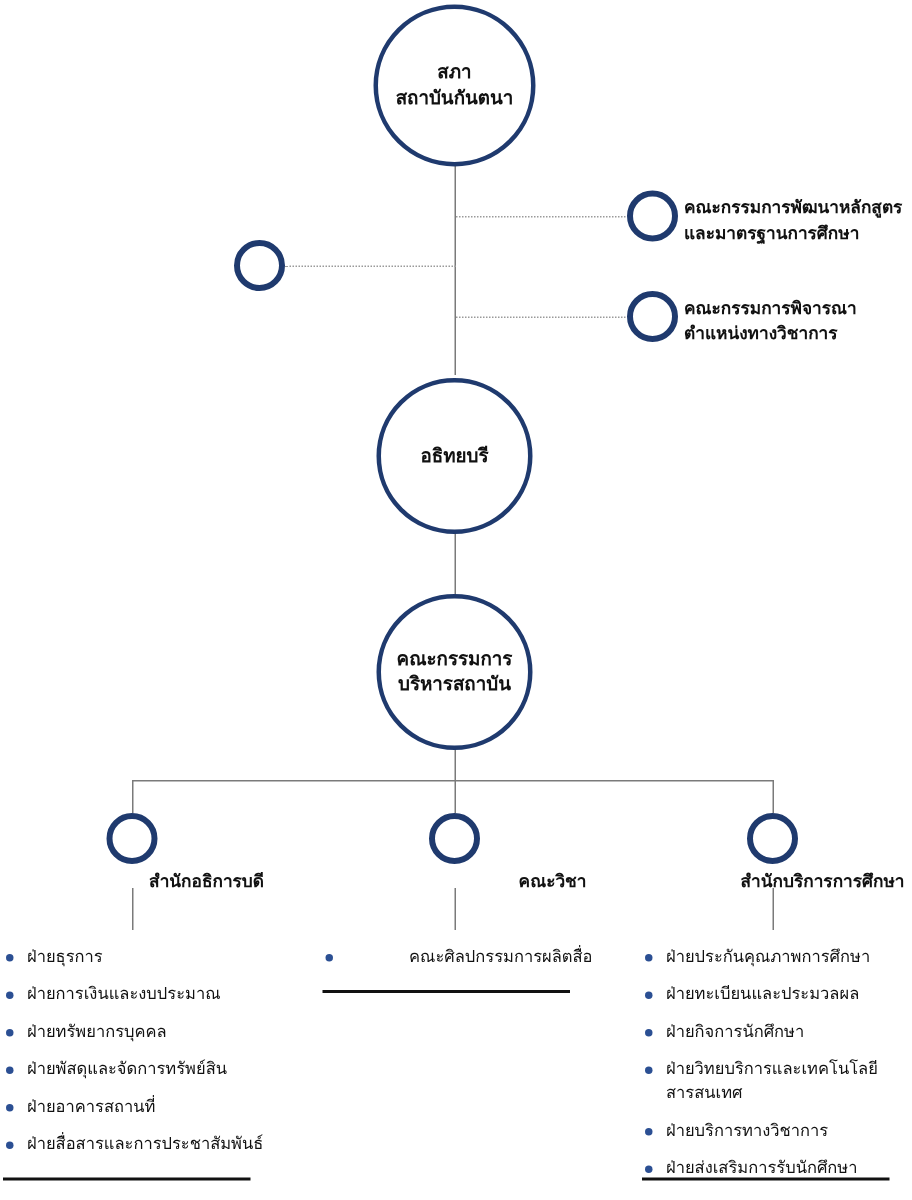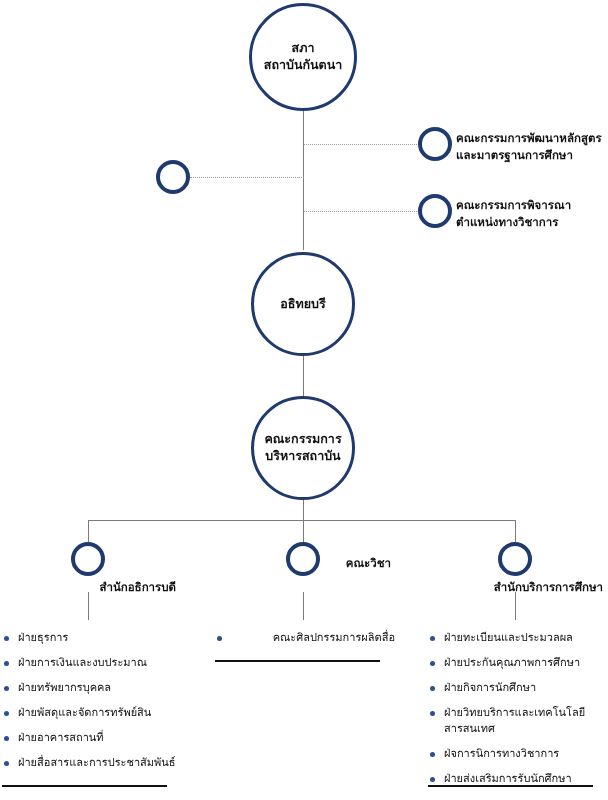--- a/index.html
+++ b/index.html
@@ -168,21 +168,21 @@
 
   <div class="node big" style="left:251px; top:396px; width:104px; height:104px;">
     <span class="node-label">คณะกรรมการ
 บริหารสถาบัน</span>
   </div>
 
   <div class="node small" style="left:71px; top:542px;"></div>
   <div class="dept-title" style="left:0px; top:578px; width:176px;">สำนักอธิการบดี</div>
 
   <div class="node small" style="left:286px; top:542px;"></div>
-  <div class="dept-title" style="left:215px; top:554px; width:176px;">คณะวิชา</div>
+  <div class="dept-title" style="left:215px; top:578px; width:176px;">คณะวิชา</div>
 
   <div class="node small" style="left:498px; top:542px;"></div>
   <div class="dept-title" style="left:427px; top:578px; width:176px;">สำนักบริการการศึกษา</div>
 
   <div class="list-col" style="left:2px; top:630px; width:180px;">
     <ul>
         <li>ฝ่ายธุรการ</li>
         <li>ฝ่ายการเงินและงบประมาณ</li>
         <li>ฝ่ายทรัพยากรบุคคล</li>
         <li>ฝ่ายพัสดุและจัดการทรัพย์สิน</li>
@@ -194,23 +194,23 @@
 
   <div class="list-col" style="left:215px; top:630px; width:180px;text-align:right;">
     <ul>
         <li>คณะศิลปกรรมการผลิตสื่อ</li>
       </ul>
   </div>
   <div class="list-rule" style="left:215px; top:660px; width:165px;"></div>
 
   <div class="list-col" style="left:428px; top:630px; width:178px;">
     <ul>
+        <li>ฝ่ายประกันคุณภาพการศึกษา</li>
         <li>ฝ่ายทะเบียนและประมวลผล</li>
-        <li>ฝ่ายประกันคุณภาพการศึกษา</li>
         <li>ฝ่ายกิจการนักศึกษา</li>
         <li>ฝ่ายวิทยบริการและเทคโนโลยีสารสนเทศ</li>
-        <li>ฝ่จการนิการทางวิชาการ</li>
+        <li>ฝ่ายบริการทางวิชาการ</li>
         <li>ฝ่ายส่งเสริมการรับนักศึกษา</li>
       </ul>
   </div>
   <div class="list-rule" style="left:428px; top:785px; width:165px;"></div>
 
 </div>
 
 </body></html>

